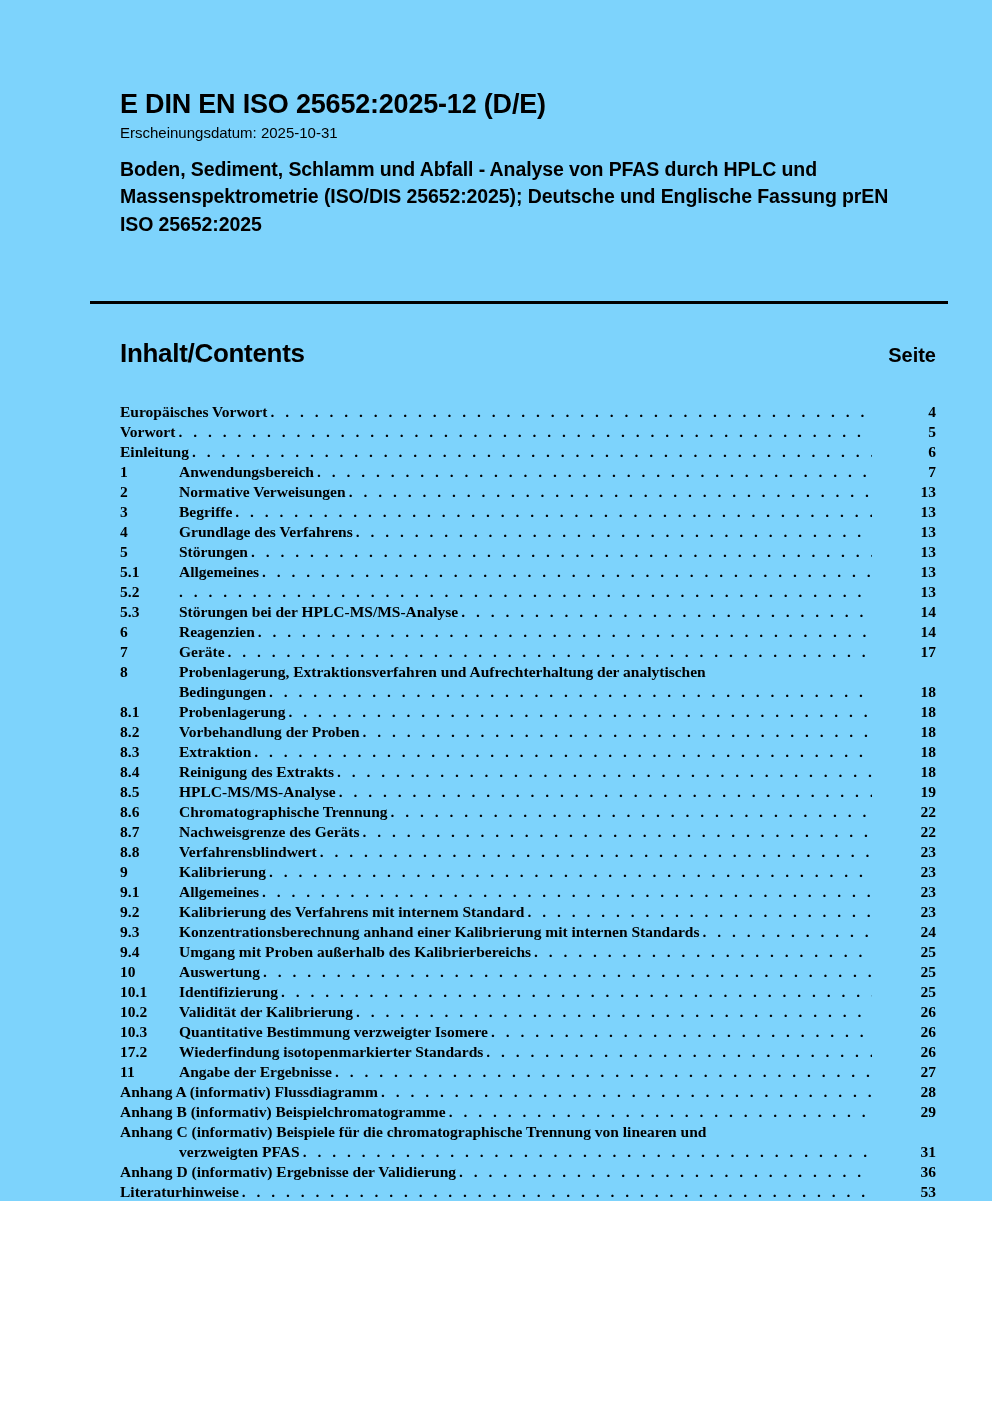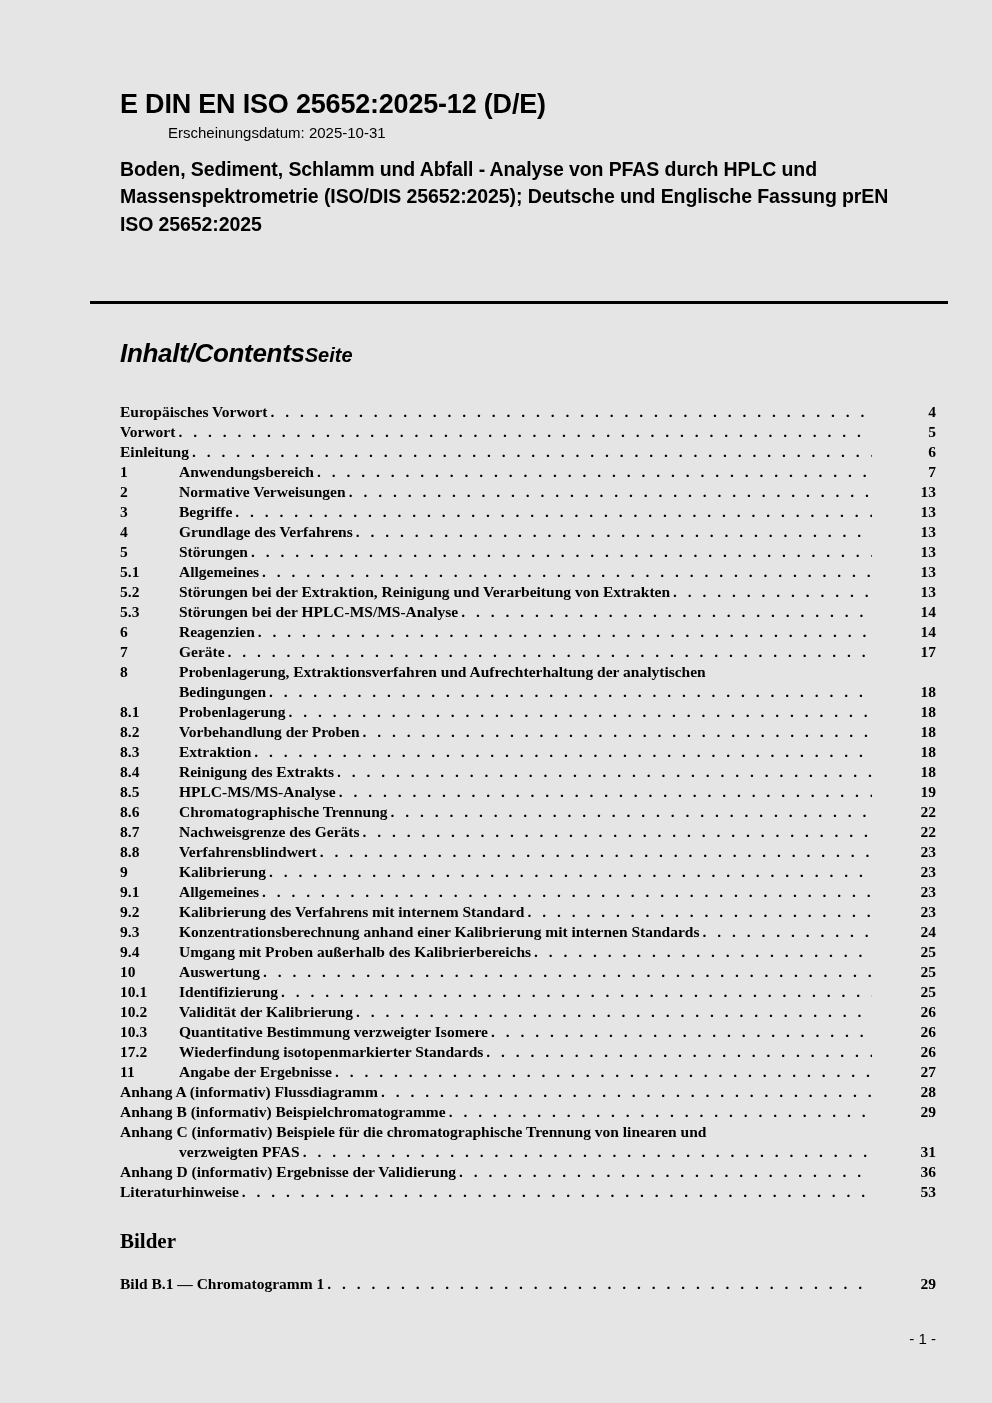--- a/index.html
+++ b/index.html
@@ -1,49 +1,48 @@
 <!DOCTYPE html>
 <html><head>
 <meta charset="utf-8">
 <style>
   html,body { margin:0; padding:0; background:#ffffff; }
   .page {
-    position:relative; width:992px; height:1403px;
-    background:#e5e5e5; color:#000; overflow:hidden;
+    position:relative; width:992px; height:1201px;
+    background:#7dd3fc; color:#000; overflow:hidden;
     font-family:"Liberation Serif", serif;
   }
   .abs { position:absolute; left:120px; right:56px; }
 
   
   .doc-number {
     top:88px;
     font:bold 27px/32px "Liberation Sans", sans-serif;
     white-space:nowrap; letter-spacing:-0.2px;
   }
   .pub-date {
     top:124px;
     font:15px/18px "Liberation Sans", sans-serif;
     white-space:nowrap;
-    margin-left:48px;
   }
   .title-de { top:156px; }
   .title-en { top:254px; }
   .title-de div, .title-en div {
     font:bold 19.5px/27.4px "Liberation Sans", sans-serif;
     white-space:nowrap; letter-spacing:-0.1px;
   }
   .rule {
     position:absolute; left:90px; width:858px; top:301px;
     height:3px; background:#000;
   }
 
   
   .contents-head {
-    top:338px; display:flex; align-items:baseline;
-    font-family:"Liberation Sans", sans-serif; font-weight:bold;font-style:italic;
+    top:338px; display:flex; justify-content:space-between; align-items:baseline;
+    font-family:"Liberation Sans", sans-serif; font-weight:bold;
   }
   .contents-head .h  { font-size:26px; letter-spacing:-0.3px; }
   .contents-head .pg { font-size:20px; }
 
   
   .toc-list    { top:402px; }
   .figure-list { top:1274px; }
   .toc-row {
     display:flex; align-items:center; height:20px;
     font:bold 15.5px/20px "Liberation Serif", serif; white-space:nowrap;
@@ -144,21 +143,20 @@
         <span class="pg">13</span>
       </div>
       <div class="toc-row">
         <span class="num">5.1</span>
         <span class="t">Allgemeines</span>
         <span class="lead"></span>
         <span class="pg">13</span>
       </div>
       <div class="toc-row">
         <span class="num">5.2</span>
-        <span class="t">Störungen bei der Extraktion, Reinigung und Verarbeitung von Extrakten</span>
         <span class="lead"></span>
         <span class="pg">13</span>
       </div>
       <div class="toc-row">
         <span class="num">5.3</span>
         <span class="t">Störungen bei der HPLC-MS/MS-Analyse</span>
         <span class="lead"></span>
         <span class="pg">14</span>
       </div>
       <div class="toc-row">

